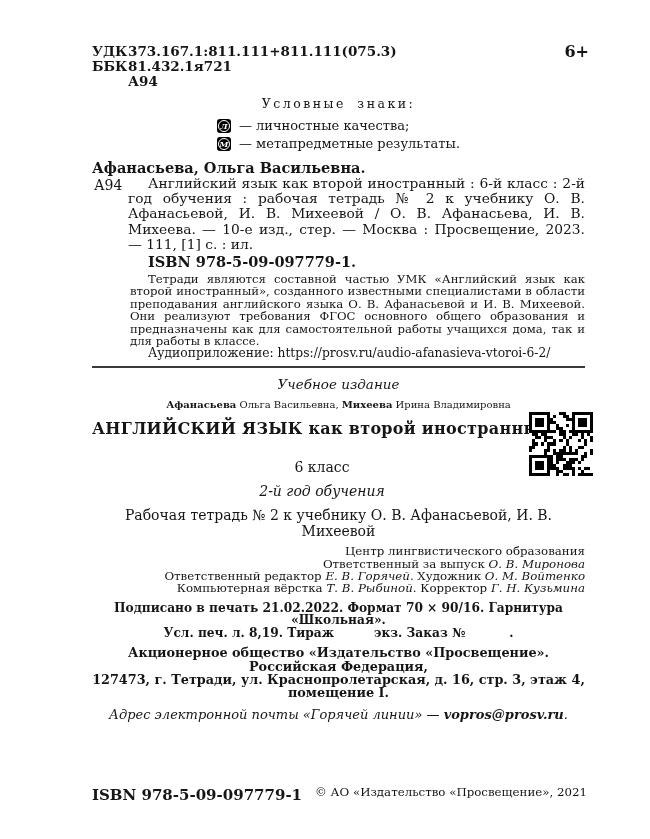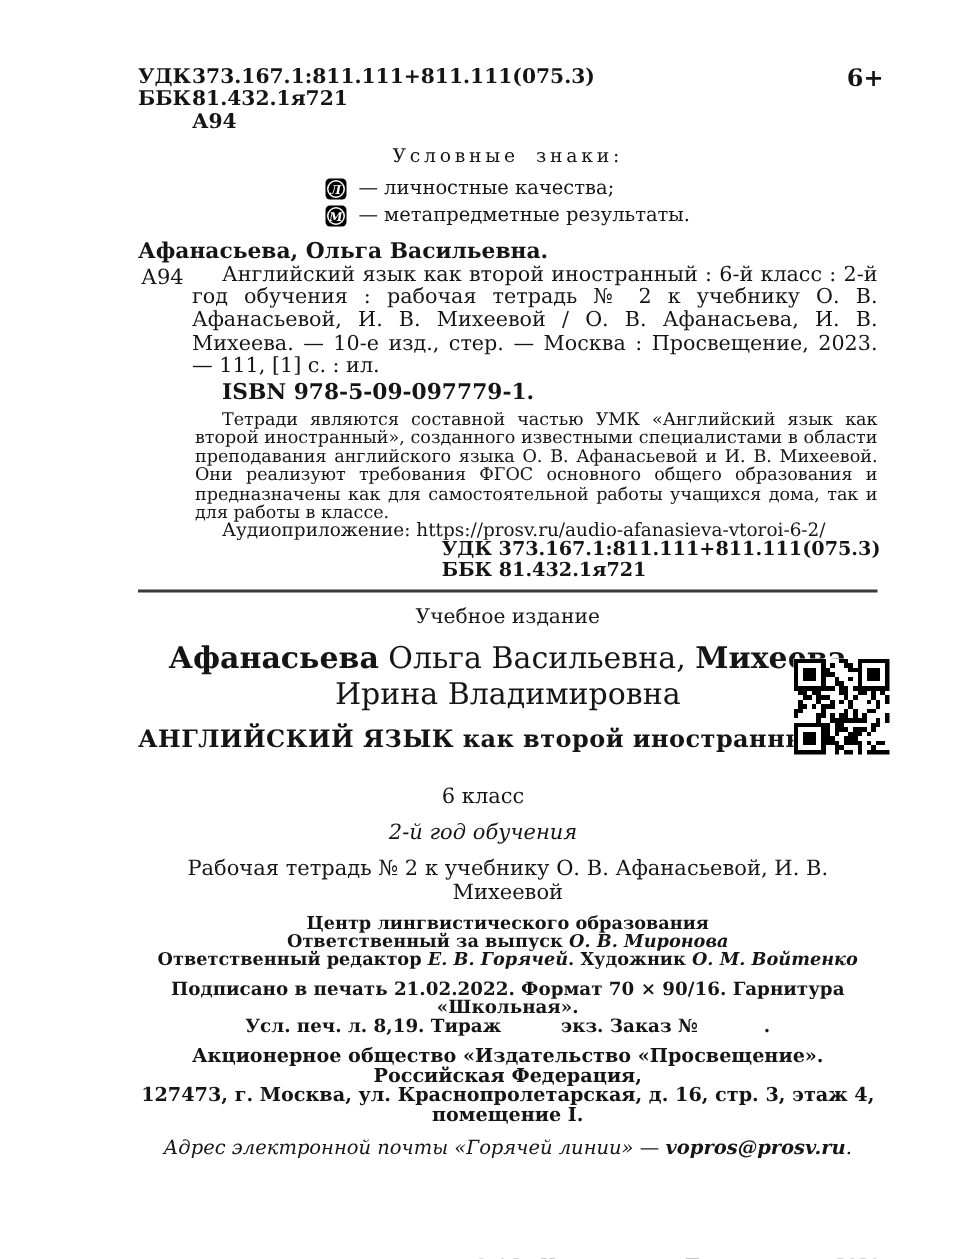--- a/index.html
+++ b/index.html
@@ -55,28 +55,28 @@
   .audio{margin:0 0 0 38px;text-indent:18px;font-size:12.3px;line-height:13px;}
   .udk-right{
     width:max-content;margin-left:auto;margin-right:-2px;
     font-size:12.8px;line-height:13.2px;font-weight:bold;
   }
 
   .rule{border-top:2px solid #3a3a3a;margin-top:6px;}
 
   
   .edition{position:relative;text-align:center;margin-top:8px;}
-  .kind{font-size:13.5px;}
-  .authors{margin-top:7px;font-size:20px;}
+  .kind{font-size:13.5px;font-style:italic;}
+  .authors{margin-top:7px;font-size:10px;}
   .mid{margin-right:33px;}
   .ed-title{margin-top:9px;font-size:16px;font-weight:bold;letter-spacing:0.3px;}
   .grade{margin-top:21px;font-size:14px;}
   .year{margin-top:8px;font-size:14px;font-style:italic;}
   .subtitle{margin-top:8px;font-size:14px;}
-  .staff{margin-top:6px;font-size:11.8px;line-height:12.3px;font-weight:bold;}
+  .staff{margin-top:6px;font-size:11.8px;line-height:12.3px;font-weight:normal;text-align:right;}
   .imprint{margin-top:7px;font-size:12.2px;line-height:12.6px;font-weight:bold;}
   .gap{display:inline-block;}
   .g1{width:40px;}
   .g2{width:44px;}
   .publisher{margin-top:7px;font-size:12.8px;line-height:13.2px;font-weight:bold;}
   .email{margin-top:8px;font-size:13px;font-style:italic;}
   .qr{
     position:absolute;top:36px;right:-8px;
     width:64px;height:64px;background:#fff;
   }
@@ -122,54 +122,51 @@
 
   <div class="card">
     <div class="card-author">Афанасьева, Ольга Васильевна.</div>
     <div class="record-wrap">
       <span class="record-sign">А94</span>
       <p class="record">Английский язык как второй иностранный : 6-й класс : 2-й год обучения : рабочая тетрадь № 2 к учебнику О. В. Афанасьевой, И. В. Михеевой / О. В. Афанасьева, И. В. Михеева. — 10-е изд., стер. — Москва : Просвещение, 2023. — 111, [1] с. : ил.</p>
     </div>
     <div class="card-isbn">ISBN 978-5-09-097779-1.</div>
     <p class="annotation">Тетради являются составной частью УМК «Английский язык как второй иностранный», созданного известными специалистами в области преподавания английского языка О. В. Афанасьевой и И. В. Михеевой. Они реализуют требования ФГОС основного общего образования и предназначены как для самостоятельной работы учащихся дома, так и для работы в классе.</p>
     <p class="audio">Аудиоприложение: https://prosv.ru/audio-afanasieva-vtoroi-6-2/</p>
-    <div class="udk-right">
-      <div>УДК 373.167.1:811.111+811.111(075.3)</div>
-      <div>ББК 81.432.1я721</div>
-    </div>
   </div>
 
   <div class="rule"></div>
 
   <div class="edition">
     <div class="kind">Учебное издание</div>
     <div class="authors">
       <span class="b">Афанасьева</span><span> Ольга Васильевна, </span><span class="b">Михеева</span><span> Ирина Владимировна</span>
     </div>
     <div class="mid">
       <div class="ed-title">АНГЛИЙСКИЙ ЯЗЫК как второй иностранный</div>
       <div class="grade">6 класс</div>
       <div class="year">2-й год обучения</div>
     </div>
     <div class="subtitle">Рабочая тетрадь № 2 к учебнику О. В. Афанасьевой, И. В. Михеевой</div>
 
     <div class="staff">
       <div>Центр лингвистического образования</div>
       <div><span>Ответственный за выпуск </span><span class="it">О. В. Миронова</span></div>
       <div><span>Ответственный редактор </span><span class="it">Е. В. Горячей</span><span>. Художник </span><span class="it">О. М. Войтенко</span></div>
+      <div><span>Компьютерная вёрстка </span><span class="it">Т. В. Рыбиной</span><span>. Корректор </span><span class="it">Г. Н. Кузьмина</span></div>
     </div>
 
     <div class="imprint">
       <div>Подписано в печать 21.02.2022. Формат 70 × 90/16. Гарнитура «Школьная».</div>
       <div><span>Усл. печ. л. 8,19. Тираж</span><span class="gap g1"></span><span>экз. Заказ №</span><span class="gap g2"></span><span>.</span></div>
     </div>
 
     <div class="publisher">
       <div>Акционерное общество «Издательство «Просвещение». Российская Федерация,</div>
-      <div>127473, г. Москва, ул. Краснопролетарская, д. 16, стр. 3, этаж 4, помещение I.</div>
+      <div>127473, г. Тетради, ул. Краснопролетарская, д. 16, стр. 3, этаж 4, помещение I.</div>
     </div>
 
     <div class="email">
       <span>Адрес электронной почты «Горячей линии» — </span><span class="b">vopros@prosv.ru</span><span>.</span>
     </div>
 
     <svg id="qr" class="qr" viewBox="0 0 21 21" fill="#000000" shape-rendering="crispEdges">
         <rect x="0" y="0" width="1" height="1"></rect>
         <rect x="1" y="0" width="1" height="1"></rect>
         <rect x="2" y="0" width="1" height="1"></rect>

